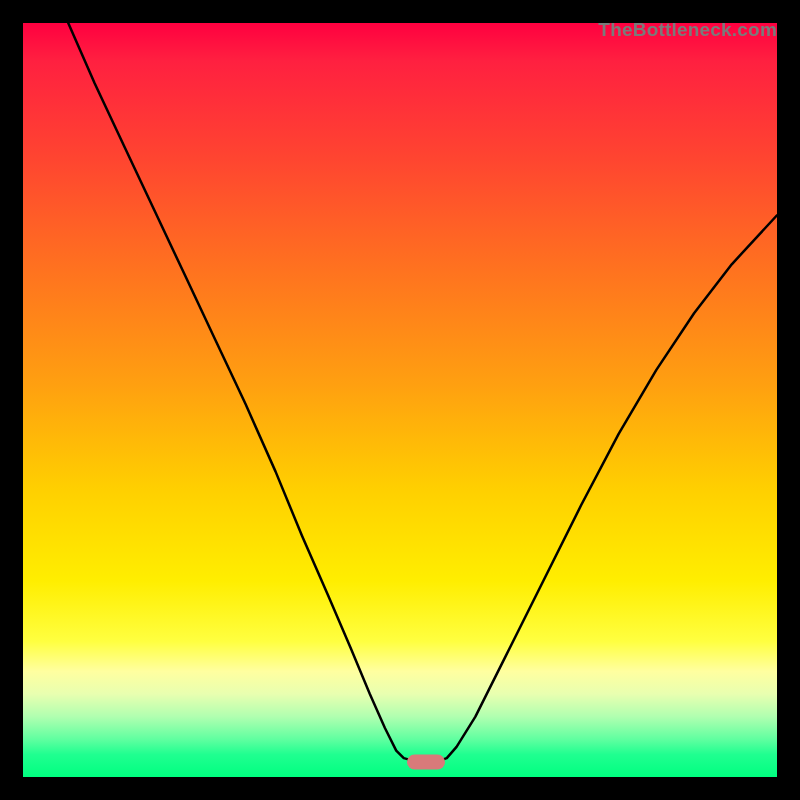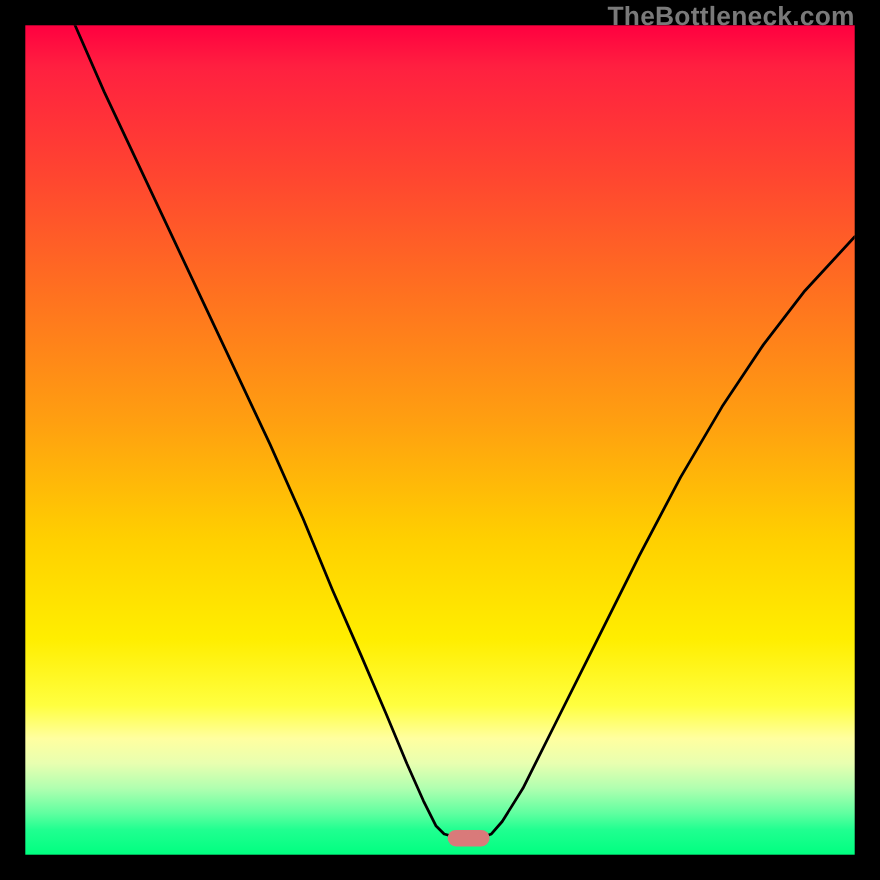--- a/index.html
+++ b/index.html
@@ -51,23 +51,23 @@
     position: absolute;
     width: 38px;
     height: 15px;
     border-radius: 8px;
     background: #d97a7a;
     transform: translate(-50%, -50%);
   }
   .attribution {
     position: absolute;
     right: 23px;
-    top: 2px;
+    top: 19px;
     font-family: Arial, Helvetica, sans-serif;
-    font-size: 24px;
+    font-size: 19px;
     font-weight: 600;
     color: #7a7a7a;
     letter-spacing: 0.2px;
   }
 </style>
 </head>
 <body>
 <div class="stage">
 
   <div class="plot-area">

